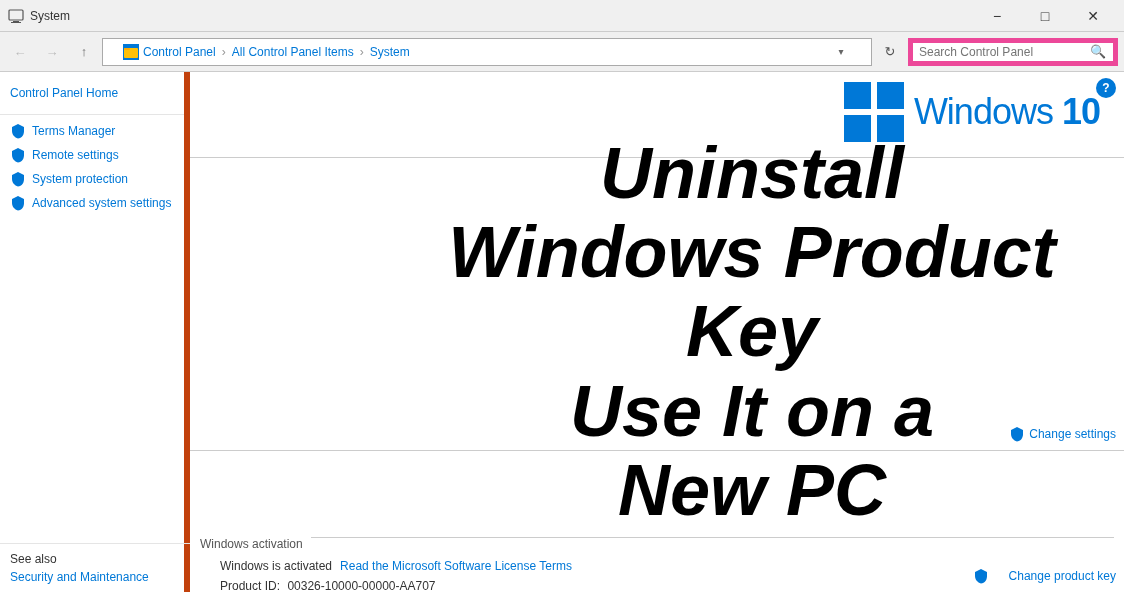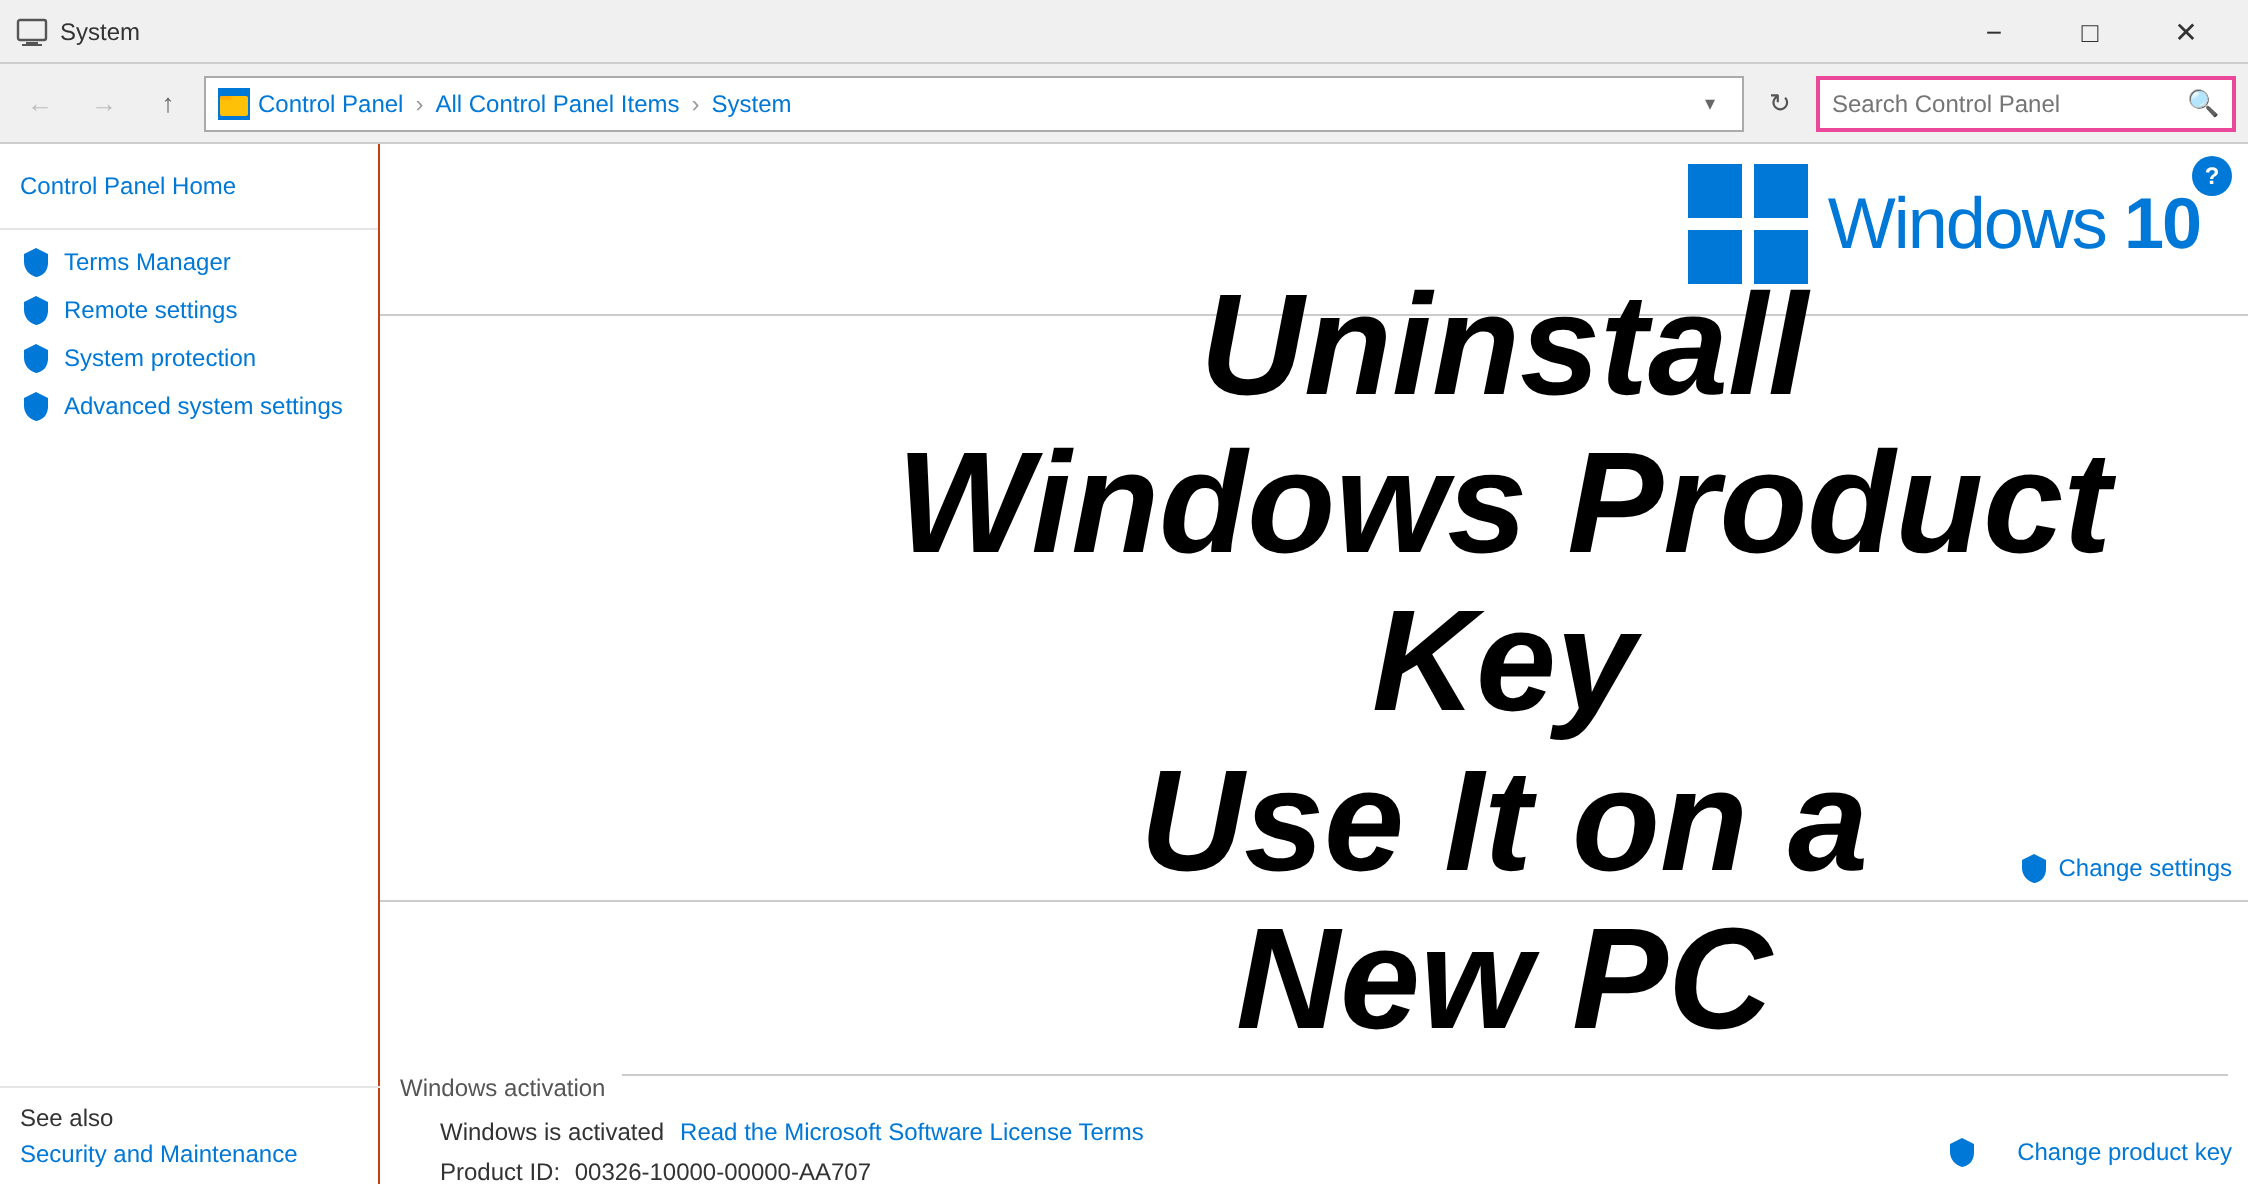--- a/index.html
+++ b/index.html
@@ -67,21 +67,21 @@
       border-radius: 2px;
     }
     .nav-btn.disabled { color: #bbb; cursor: default; }
     .address-bar {
       flex: 1;
       height: 28px;
       border: 1px solid #aaa;
       background: #fff;
       display: flex;
       align-items: center;
-      padding: 0 6px;
+      padding: 0 20px;
       gap: 4px;
       font-size: 12px;
       color: #333;
     }
     .address-bar-icon {
       width: 16px;
       height: 16px;
       background: #0078d7;
       display: flex;
       align-items: center;
@@ -110,21 +110,21 @@
       cursor: pointer;
       display: flex;
       align-items: center;
       justify-content: center;
       font-size: 13px;
       color: #555;
     }
     .search-box {
       width: 210px;
       height: 28px;
-      border: 2px solid #ec4899;
+      border: 5px solid #ec4899;
       background: #fff;
       display: flex;
       align-items: center;
       padding: 0 6px;
       gap: 4px;
     }
     .search-input {
       border: none;
       outline: none;
       flex: 1;
@@ -140,21 +140,21 @@
 
     
     .main-container {
       display: flex;
       height: calc(592px - 32px - 40px);
     }
 
     
     .sidebar {
       width: 190px;
-      border-right: 1px solid #c2410c;
+      border-right: 6px solid #c2410c;
       padding: 10px 0;
       background: #fff;
       flex-shrink: 0;
     }
     .sidebar-home {
       padding: 4px 10px 10px 10px;
     }
     .sidebar-home a {
       color: #0078d7;
       text-decoration: none;

